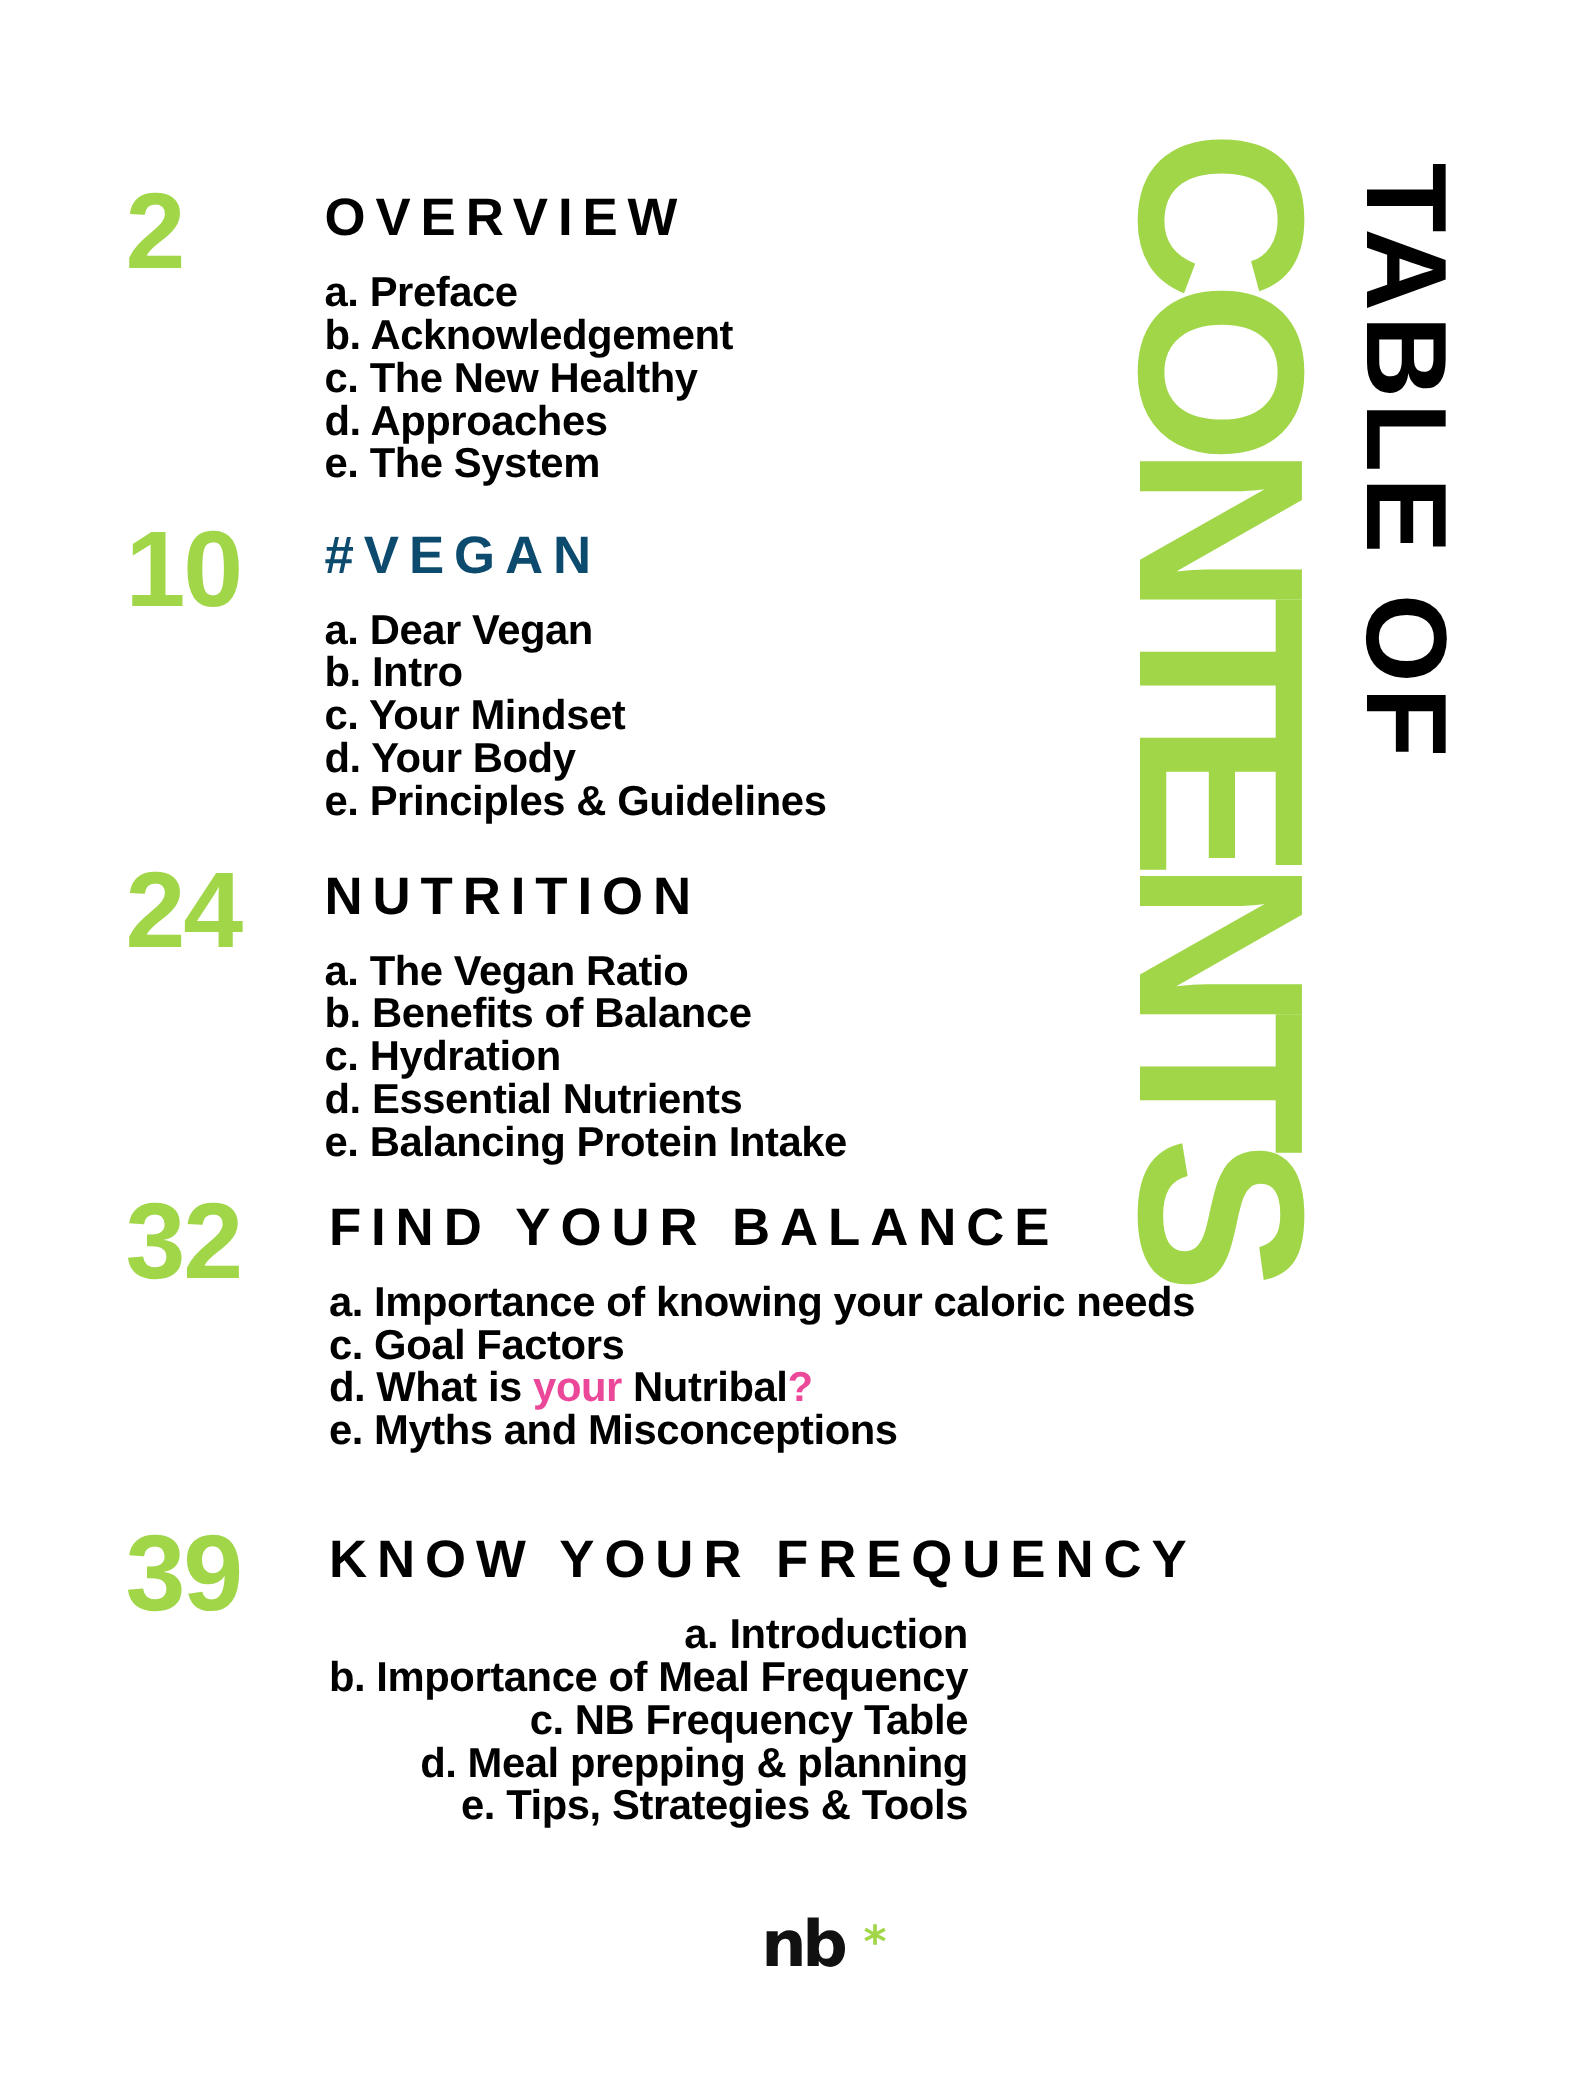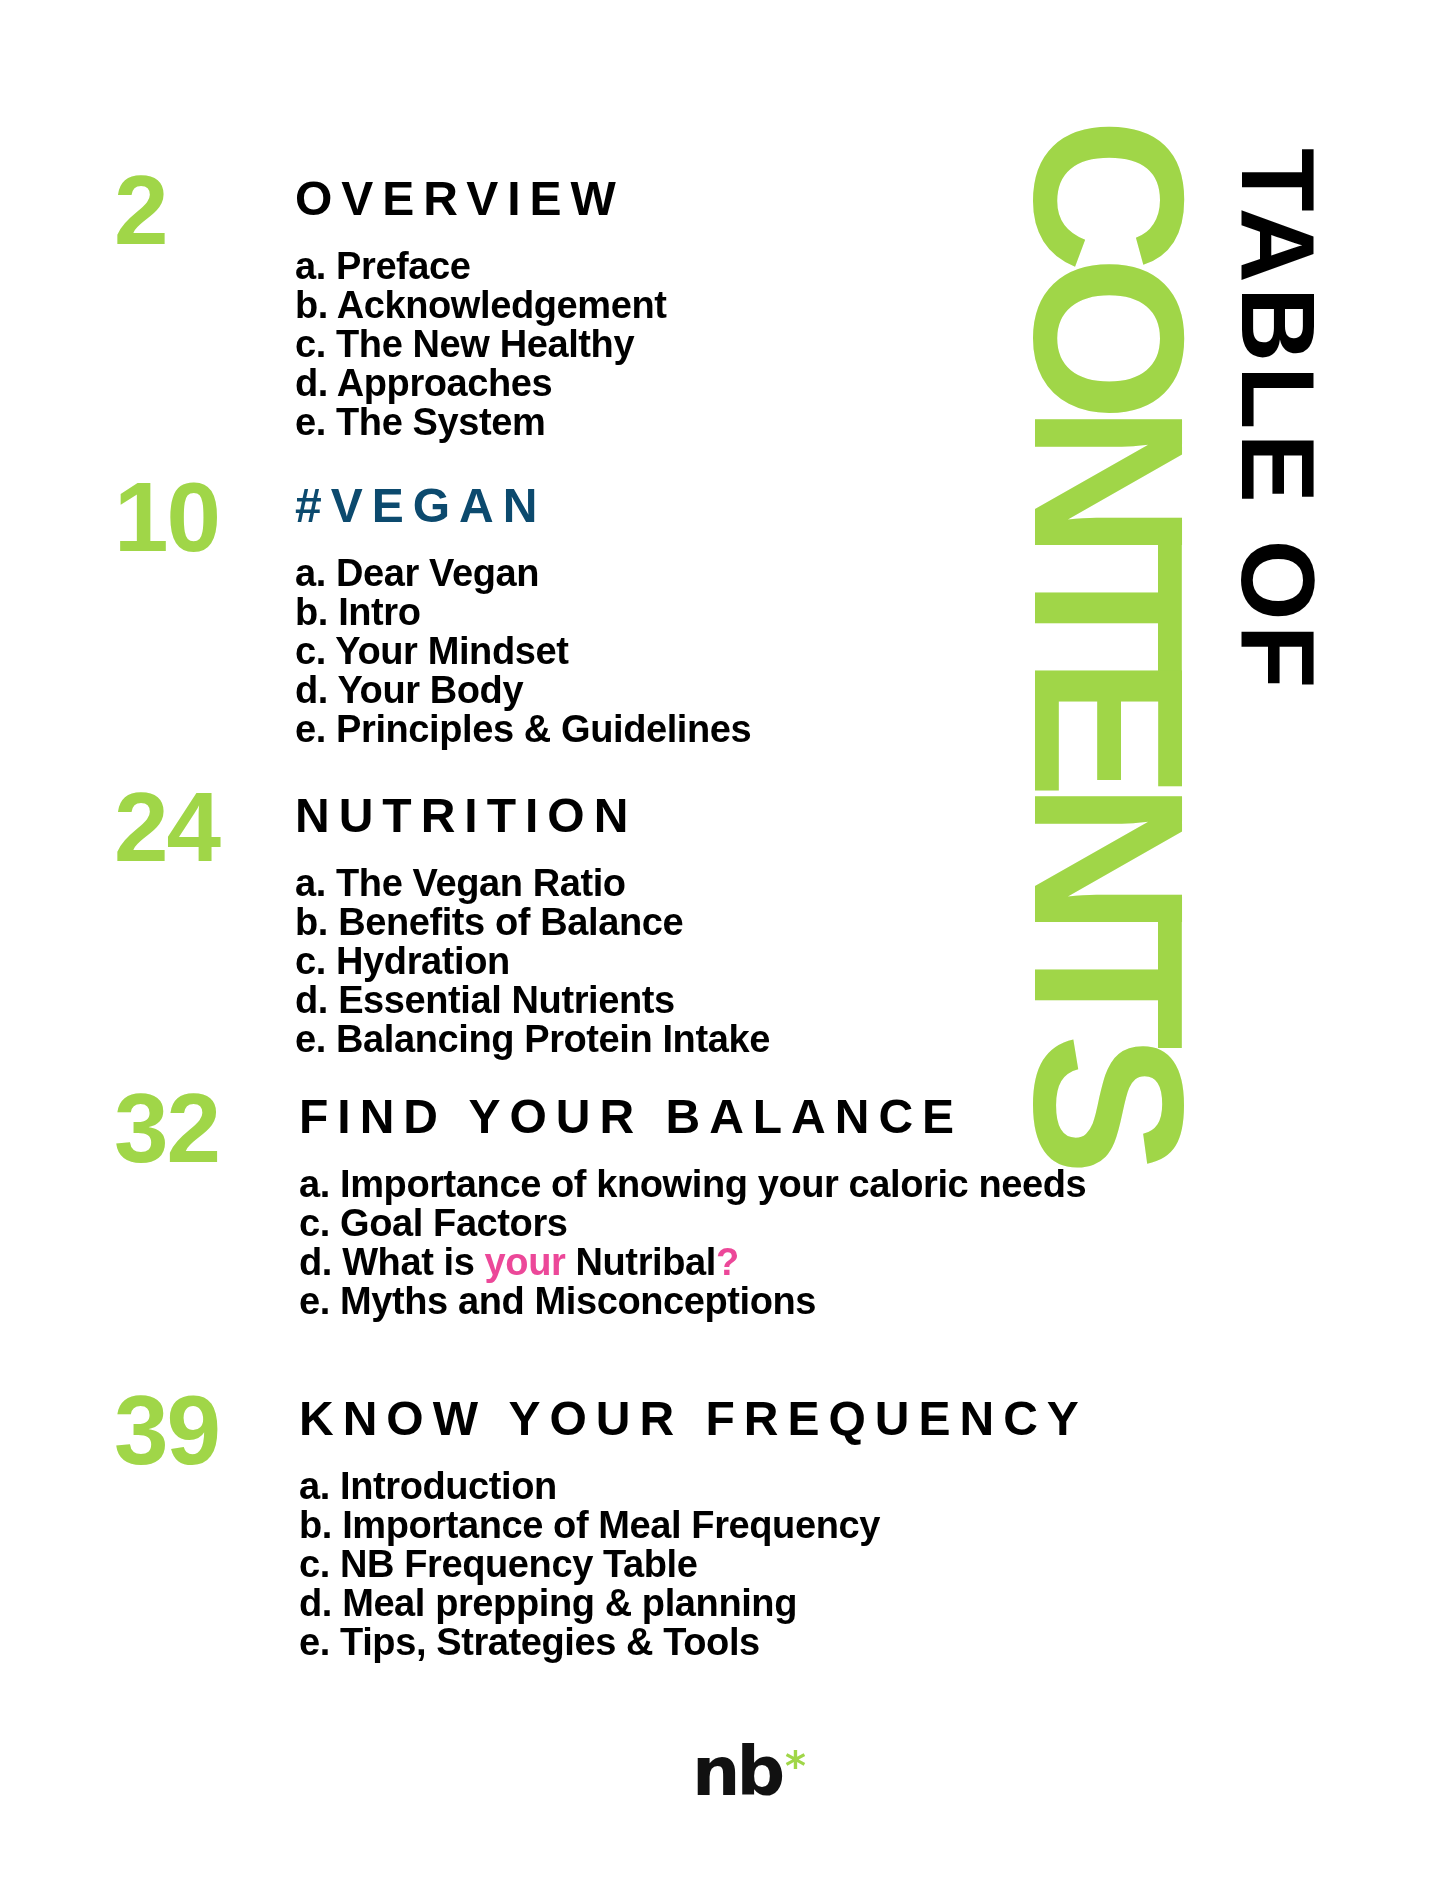--- a/index.html
+++ b/index.html
@@ -37,21 +37,21 @@
   }
   .vt-tableof {
     left: 1240px; top: 148px; width: 90px;
     font-size: 104px; letter-spacing: 4px; color: #000;
   }
 
   .logo { position: absolute; left: 692px; top: 1738px; height: 90px; width: 130px; }
   .logo-nb {
     position: absolute; left: 0; top: 0;
     font-family: "DejaVu Sans", sans-serif; font-weight: 700;
-    font-size: 68px; line-height: 1; letter-spacing: -4px; color: #111;
+    font-size: 58px; line-height: 1; letter-spacing: -4px; color: #111;
   }
   .logo-star {
     position: absolute; left: 93px; top: 8px;
     font-family: "DejaVu Sans", sans-serif; font-weight: 700;
     font-size: 40px; line-height: 1; color: #a0d648;
   }
 </style>
 </head>
 <body>
 
@@ -98,21 +98,21 @@
     <li>a. Importance of knowing your caloric needs</li>
     <li>c. Goal Factors</li>
     <li><span>d. What is </span><span class="hl">your</span><span> Nutribal</span><span class="hl">?</span></li>
     <li>e. Myths and Misconceptions</li>
   </ul>
 </div>
 
 <div class="section" style="top:1395px;">
   <div class="sec-number">39</div>
   <div class="sec-title" style="left:299px;">KNOW YOUR FREQUENCY</div>
-  <ul class="sec-items" style="left:299px;">
+  <ul class="sec-items" style="left:299px;text-align:right;">
     <li>a. Introduction</li>
     <li>b. Importance of Meal Frequency</li>
     <li>c. NB Frequency Table</li>
     <li>d. Meal prepping &amp; planning</li>
     <li>e. Tips, Strategies &amp; Tools</li>
   </ul>
 </div>
 
 <div class="vt vt-contents">CONTENTS</div>
 <div class="vt vt-tableof">TABLE OF</div>

